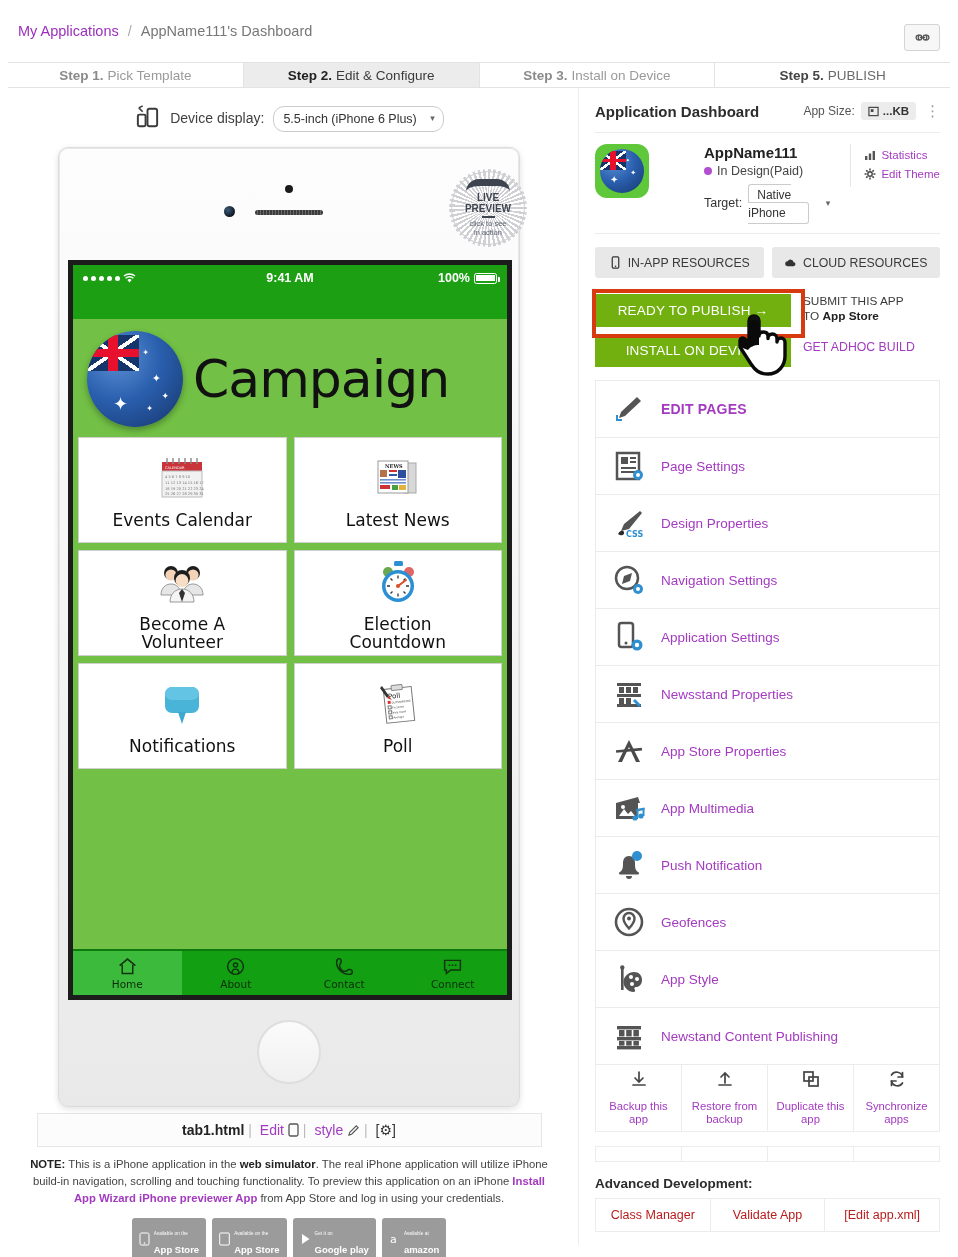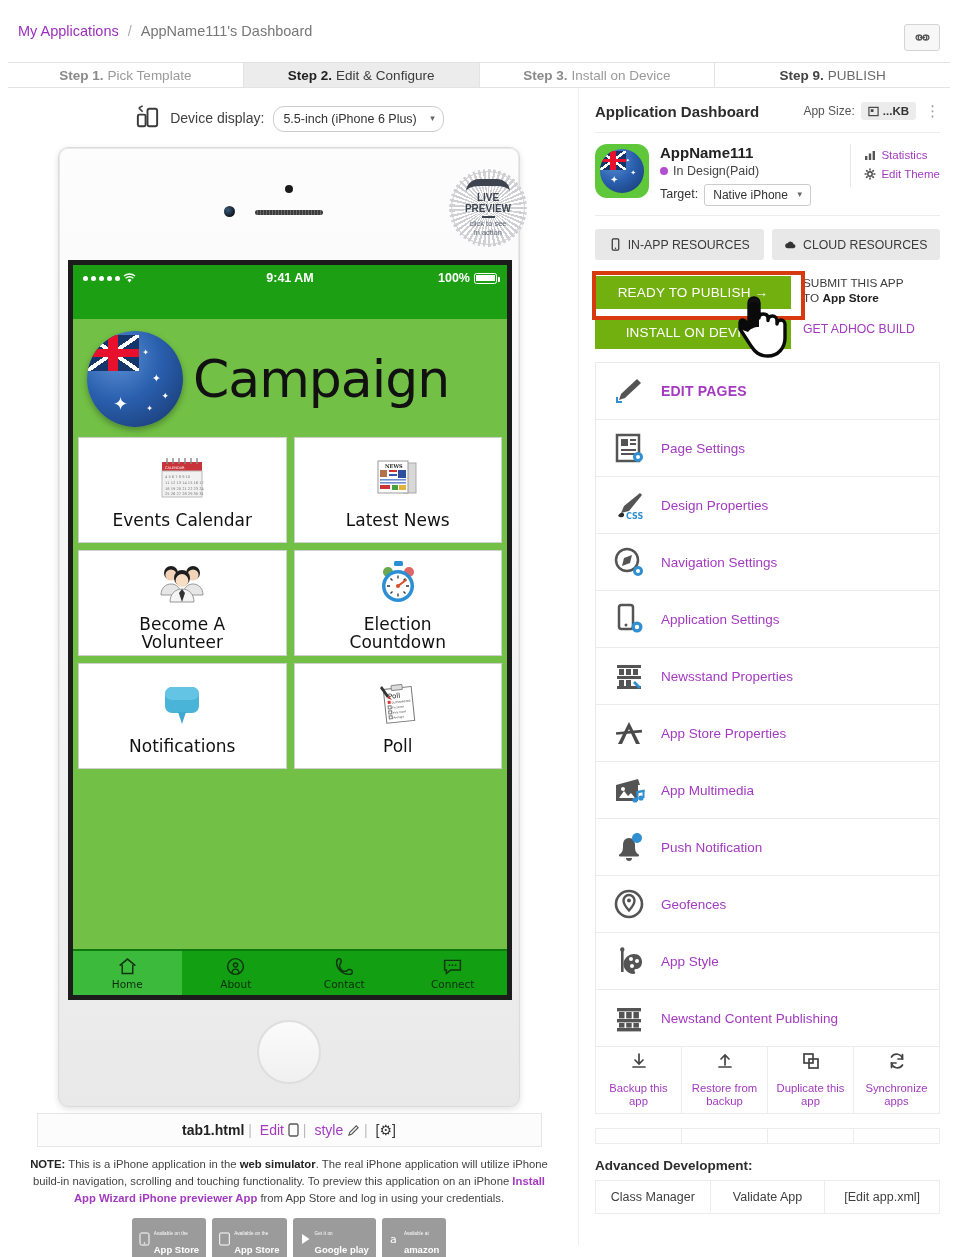--- a/index.html
+++ b/index.html
@@ -313,21 +313,21 @@
       linear-gradient(to bottom right, transparent calc(50% - 1.3px), #fff calc(50% - 1.3px), #fff calc(50% + 1.3px), transparent calc(50% + 1.3px)),
       linear-gradient(to bottom left, transparent calc(50% - 1.3px), #fff calc(50% - 1.3px), #fff calc(50% + 1.3px), transparent calc(50% + 1.3px));
   }
   .app-icon .uj2:after {
     content:""; position:absolute; inset:0;
     background:
       linear-gradient(to bottom, transparent 40%, #e8112d 40%, #e8112d 60%, transparent 60%),
       linear-gradient(to right, transparent 40%, #e8112d 40%, #e8112d 60%, transparent 60%);
   }
   .app-icon .st { position:absolute; color:#fff; line-height:1; }
-  .app-info { flex: 1; }
+  .app-info { flex: 1; margin-left: 44px; }
   .app-name { font-size: 15px; font-weight: bold; color: #222; }
   .app-status { font-size: 12.5px; color: #444; margin-top: 3px; display: flex; align-items: center; gap: 5px; }
   .st-dot { width: 8px; height: 8px; border-radius: 50%; background: #b24fd0; display: inline-block; }
   .target-row { display: flex; align-items: center; gap: 6px; margin-top: 7px; }
   .target-lbl { font-size: 12.5px; color: #333; }
   .target-sel {
     border: 1px solid #ccc; border-radius: 3px; background: #fff;
     font-size: 12px; color: #333; padding: 3px 22px 3px 8px;
   }
   .rp-links { border-left: 1px solid #e7e7e7; padding-left: 13px; padding-top: 5px; }
@@ -390,21 +390,21 @@
   .tool span { font-size: 11.3px; color: #a33ac0; text-align: center; line-height: 1.15; }
 
   .tool-grid.partial { height: 16px; overflow: hidden; border-top: 1px solid #ececec; margin-top: 14px; }
   .tool-grid.partial .tool { height: 66px; }
 
   .adv-title { font-size: 13.5px; font-weight: bold; color: #2c2c2c; margin: 14px 0 7px; }
   .adv-grid { display: flex; border: 1px solid #ececec; }
   .adv-btn {
     flex: 1; border-right: 1px solid #ececec;
     height: 32px; display: flex; align-items: center; justify-content: center;
-    font-size: 12.5px; color: #404040;
+    font-size: 12.5px; color: #b91c1c;
   }
   .adv-btn:last-child { border-right: none; }
 </style>
 </head>
 <body>
 
 <div class="breadcrumb-bar">
   <a class="crumb-link" href="#">My Applications</a>
   <span class="crumb-sep">/</span>
   <span class="crumb-current">AppName111's Dashboard</span>
@@ -424,21 +424,21 @@
   </div>
   <div class="step active">
     <b>Step 2.</b>
     <span>Edit &amp; Configure</span>
   </div>
   <div class="step">
     <b>Step 3.</b>
     <span>Install on Device</span>
   </div>
   <div class="step s4">
-    <b>Step 9.</b>
+    <b>Step 5.</b>
     <span>PUBLISH</span>
   </div>
 </div>
 
 <div class="main">
 
   <div class="left-col">
 
     <div class="device-row">
       <span class="device-icon">

